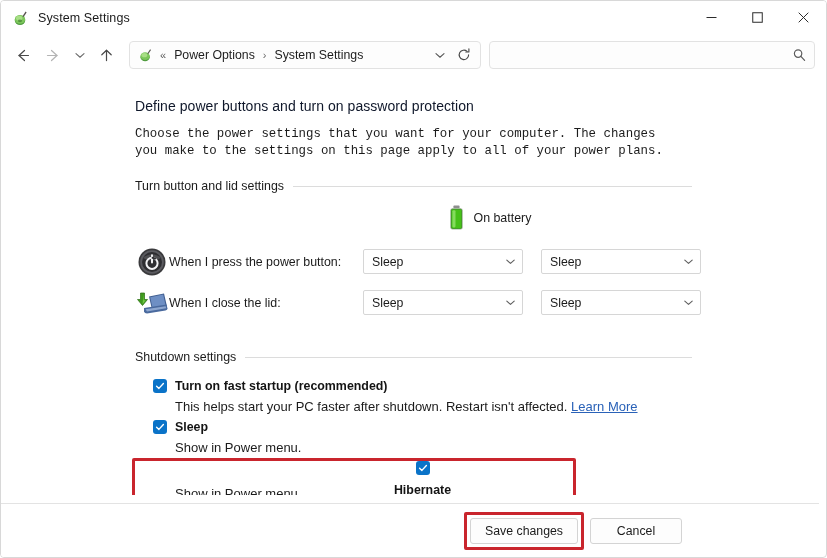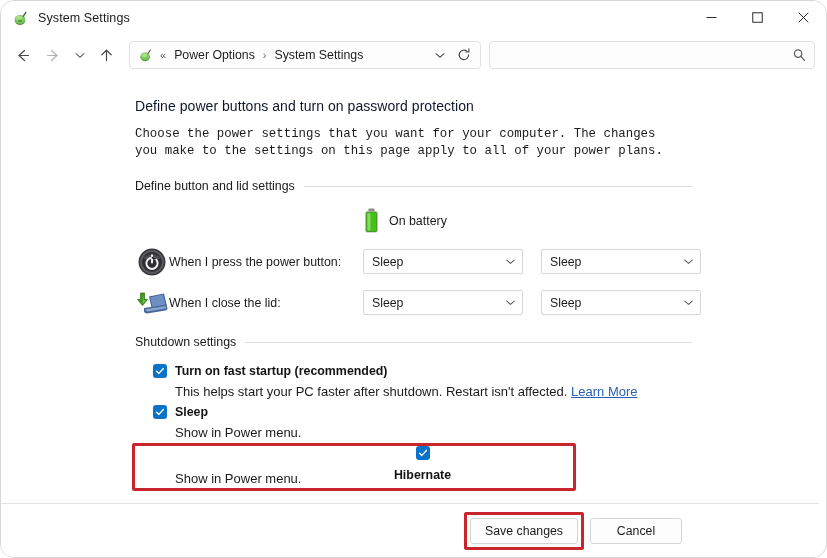--- a/index.html
+++ b/index.html
@@ -7,21 +7,21 @@
     width: 827px; height: 558px;
     font-family: "Liberation Sans", sans-serif;
     background: #ffffff;
     overflow: hidden;
   }
   .window {
     position: relative;
     width: 827px; height: 558px;
     background: #ffffff;
     border: 1px solid #d8d8d8;
-    border-radius: 14px;
+    border-radius: 4px;
     overflow: hidden;
   }
 
   
   .titlebar {
     height: 33px;
     display: flex;
     align-items: center;
     background: #ffffff;
     padding-left: 11px;
@@ -145,20 +145,21 @@
   .group-label { font-size: 12.4px; color: #1b1b1b; white-space: nowrap; }
   .group-rule { flex: 1; height: 1px; background: #dcdcdc; }
 
   
   .col-heads {
     display: flex;
     align-items: center;
     height: 32px;
     padding-left: 228px;
     margin-bottom: 4px;
+    flex-direction: column;
   }
   .col-head {
     display: flex; align-items: center; gap: 9px;
     width: 160px;
     font-size: 12.4px;
     color: #1b1b1b;
   }
 
   
   .srow {
@@ -357,21 +358,21 @@
     </div>
   </div>
 
   <div class="content">
     <div class="inner">
 
       <div class="page-heading">Define power buttons and turn on password protection</div>
       <div class="page-desc">Choose the power settings that you want for your computer. The changes you make to the settings on this page apply to all of your power plans.</div>
 
       <div class="group">
-        <span class="group-label">Define button and lid settings</span>
+        <span class="group-label">Turn button and lid settings</span>
         <span class="group-rule"></span>
       </div>
 
       <div class="col-heads">
         <div class="col-head">
           <span>
             <svg class="ic" width="17" height="26" viewBox="0 0 17 26">
               <rect x="5.4" y="0.6" width="6.2" height="2.6" rx="0.8" fill="#8e8e8e"></rect>
               <rect x="2.3" y="3.2" width="12.4" height="21.4" rx="1.8" fill="#bdbdbd"></rect>
               <rect x="3.3" y="4.2" width="10.4" height="19.4" rx="1.3" fill="#46c019"></rect>
@@ -438,21 +439,21 @@
         <div class="combo">
           <span class="combo-value">Sleep</span>
           <span class="combo-arrow">
             <svg class="ic" width="11" height="11" viewBox="0 0 11 11" fill="none" stroke="#5d5d5d" stroke-width="1.1">
                 <path d="M1.8 4.1 L5.5 7.4 L9.2 4.1" stroke-linecap="round" stroke-linejoin="round"></path>
               </svg>
           </span>
         </div>
       </div>
 
-      <div class="group" style="margin-top:12px;">
+      <div class="group" style="margin-top:27px;">
         <span class="group-label">Shutdown settings</span>
         <span class="group-rule"></span>
       </div>
 
       <div class="checklist">
 
         <div class="citem">
           <div class="crow">
             <span class="cbox">
               <svg class="ic" width="10" height="10" viewBox="0 0 10 10" fill="none" stroke="#ffffff" stroke-width="1.4">

